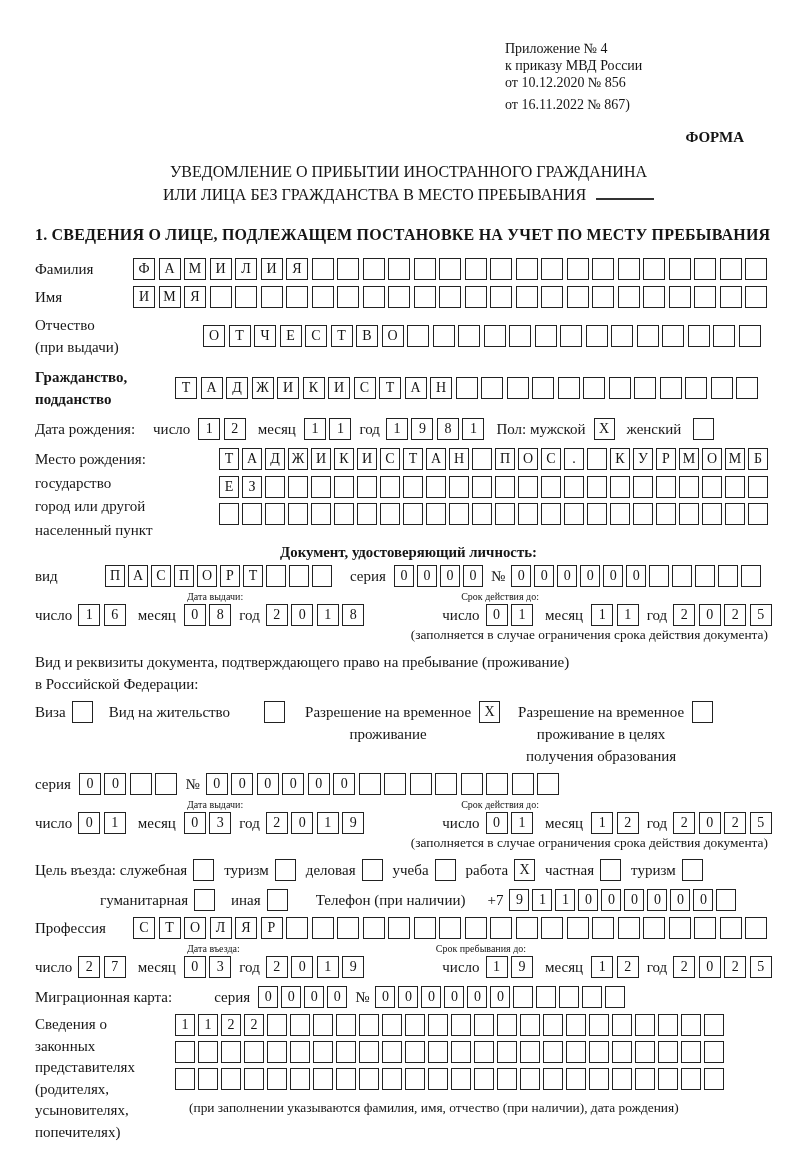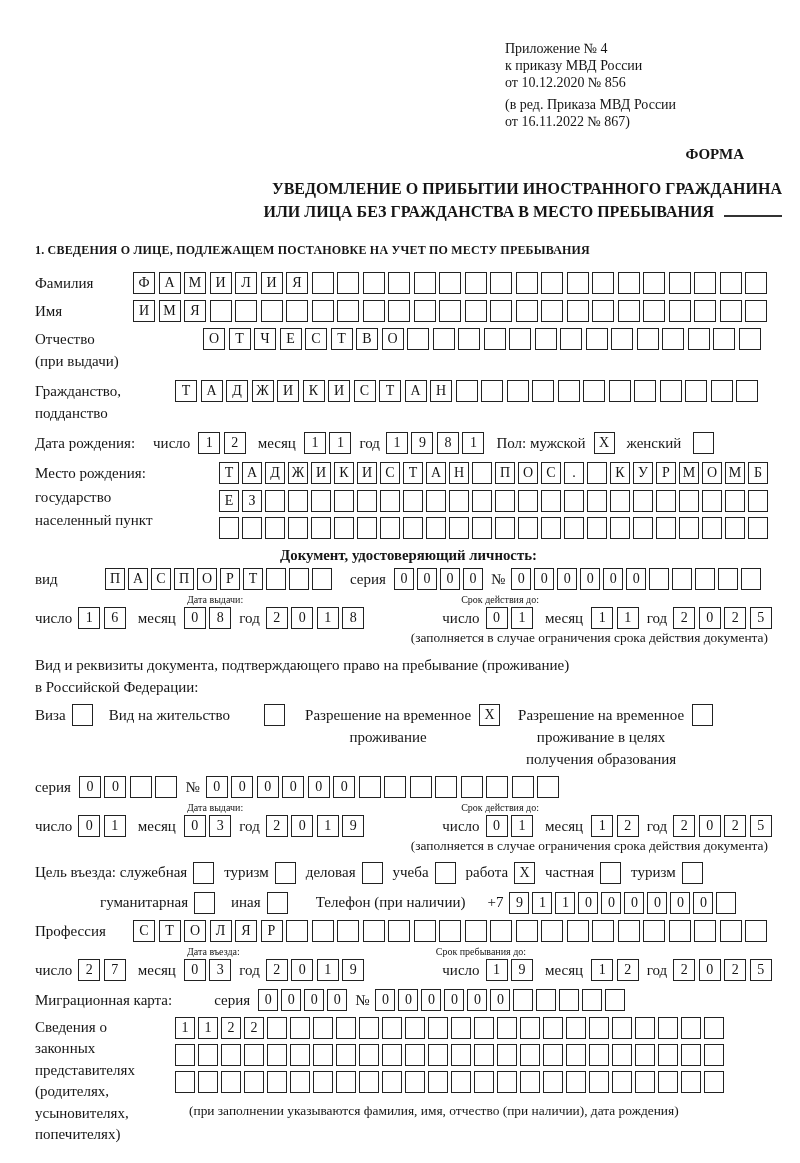--- a/index.html
+++ b/index.html
@@ -6,35 +6,35 @@
   body{width:800px;height:1163px;overflow:hidden;color:#151515;
        font-family:"Liberation Serif","DejaVu Serif",serif;font-size:15px;}
   .page{box-sizing:border-box;width:800px;height:1163px;padding:28px 18px 0 35px;position:relative;margin-top:12px;}
 
   
   .annex{width:245px;margin-left:auto;margin-right:32px;font-size:14px;line-height:17px;}
   .annex .grp2{margin-top:5px;}
   .form-label{margin-top:16px;margin-right:38px;text-align:right;font-weight:bold;font-size:15px;}
 
   
-  .title{margin-top:14px;text-align:right;font-weight:bold;font-size:16px;line-height:23px;}
+  .title{margin-top:14px;text-align:center;font-weight:normal;font-size:16px;line-height:23px;}
   .title-underline{display:inline-block;width:58px;border-bottom:2px solid #333;height:14px;margin-left:10px;}
-  .sec-heading{margin-top:20px;font-weight:bold;font-size:12px;letter-spacing:.2px;font-family:Liberation Serif, serif;}
+  .sec-heading{margin-top:20px;font-weight:bold;font-size:16px;letter-spacing:.2px;font-family:Liberation Serif, serif;}
 
   
   .cells{display:flex;gap:3.5px;flex-shrink:0;}
   .cell{box-sizing:border-box;width:22px;height:22px;border:1.7px solid #222;flex-shrink:0;
         text-align:center;font-size:14px;line-height:19px;}
   .sm .cell{width:20px;}
   .sm{gap:3px;}
   .cbx .cell{width:21px;height:22px;}
 
-  .frow{display:flex;align-items:flex-start;margin-top:6px;}
+  .frow{display:flex;align-items:center;margin-top:6px;}
   .frow .lbl{flex-shrink:0;line-height:22px;}
-  .w98{width:98px;} .w140{width:140px;} .w168{width:168px;} .w70{width:70px;}
+  .w98{width:98px;} .w140{width:140px;font-weight:bold;} .w168{width:168px;} .w70{width:70px;}
   .ml6{margin-left:6px;} .ml8{margin-left:8px;} .ml12{margin-left:12px;} .ml18{margin-left:18px;}
   .lbl2{line-height:22px;}
 
   .inline-lbl{line-height:22px;flex-shrink:0;}
 
   .subhead{display:flex;margin-top:4px;font-size:10px;}
   .sh-a{margin-left:152px;}
   .sh-b{margin-left:218px;}
   .sh-b3{margin-left:196px;}
   .note-r{margin-top:1px;text-align:right;margin-right:14px;font-size:13.4px;}
@@ -64,21 +64,20 @@
 </head>
 <body>
 
 <div class="page">
 
   <div class="annex">
     <div>Приложение № 4</div>
     <div>к приказу МВД России</div>
     <div>от 10.12.2020 № 856</div>
     <div class="grp2">
-      <div>(в ред. Приказа МВД России</div>
       <div>от 16.11.2022 № 867)</div>
     </div>
   </div>
   <div class="form-label">ФОРМА</div>
 
   <div class="title">
     <div>УВЕДОМЛЕНИЕ О ПРИБЫТИИ ИНОСТРАННОГО ГРАЖДАНИНА</div>
     <div><span>ИЛИ ЛИЦА БЕЗ ГРАЖДАНСТВА В МЕСТО ПРЕБЫВАНИЯ</span><span class="title-underline"></span></div>
   </div>
 
@@ -235,20 +234,21 @@
     <span class="inline-lbl ml12">женский</span>
     <span class="cells cbx ml12">
         <span class="cell"></span>
       </span>
   </div>
 
   <div class="bp-block">
     <div class="bp-labels">
       <div>Место рождения:</div>
       <div>государство</div>
+      <div>город или другой</div>
       <div>населенный пункт</div>
     </div>
     <div class="bp-rows">
       <div class="cells sm">
           <span class="cell">Т</span>
           <span class="cell">А</span>
           <span class="cell">Д</span>
           <span class="cell">Ж</span>
           <span class="cell">И</span>
           <span class="cell">К</span>

